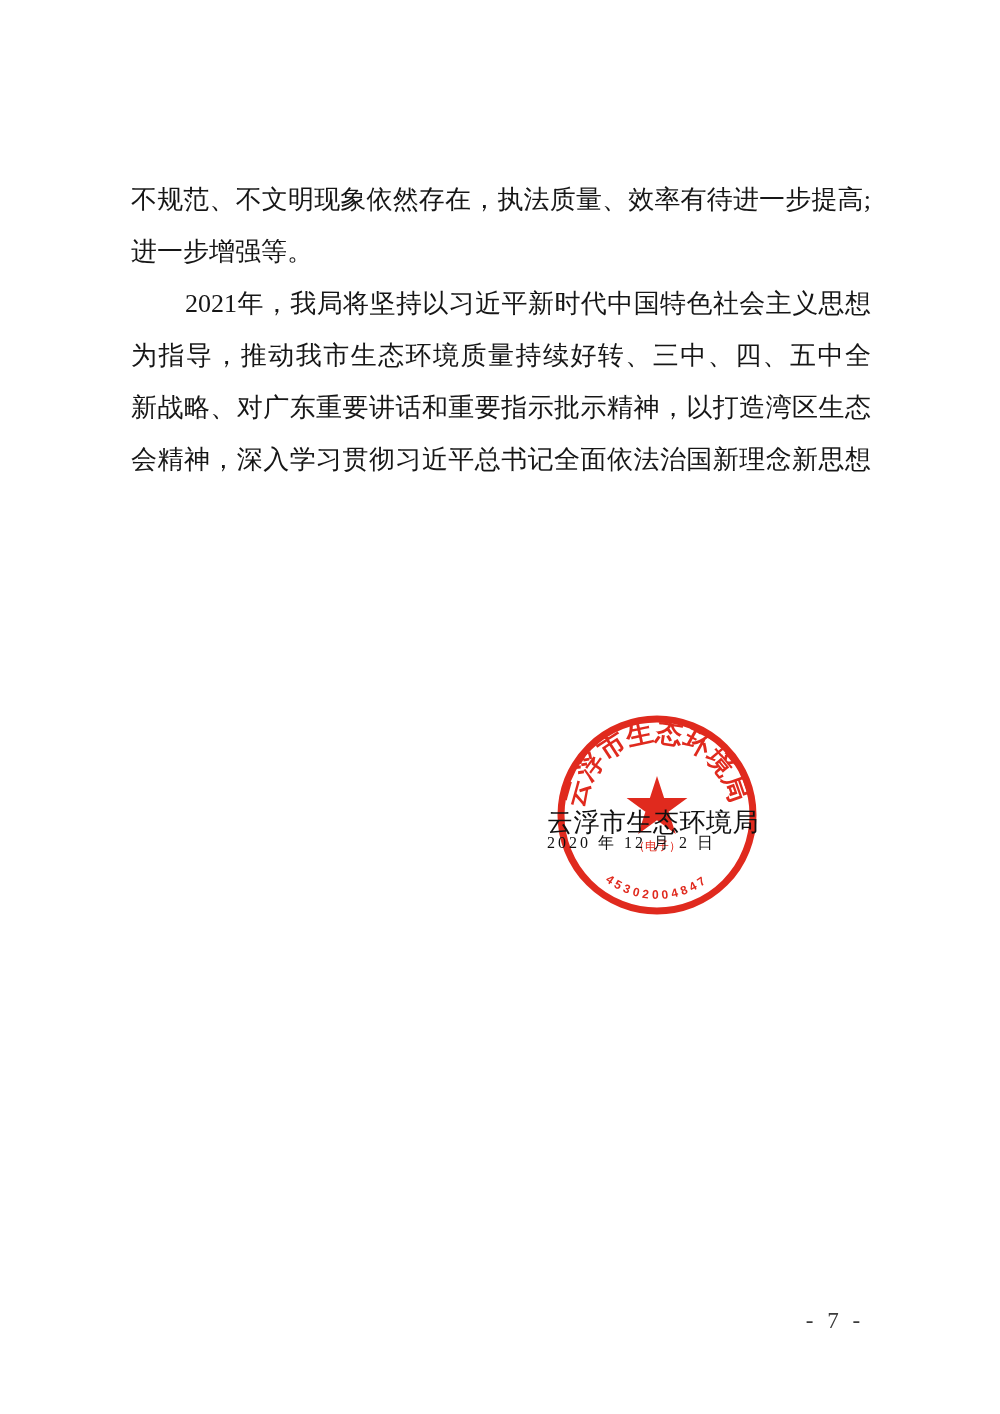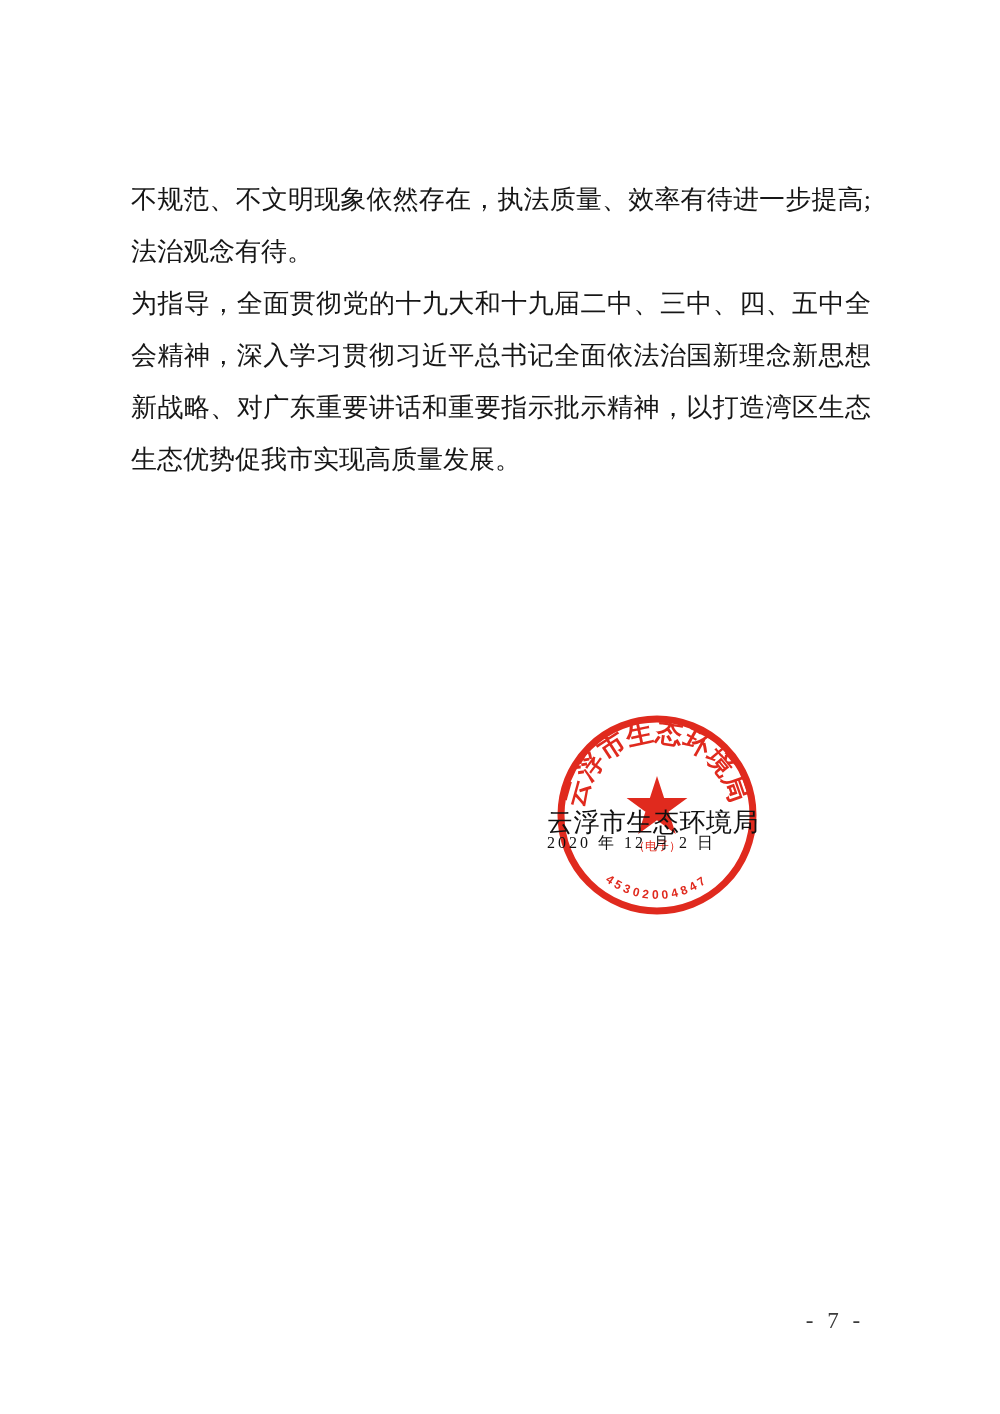--- a/index.html
+++ b/index.html
@@ -83,25 +83,25 @@
     color: #3a3a3a;
   }
 </style>
 </head>
 <body>
 
 <div class="page">
 
   <div class="body-text">
     <p class="fill">不规范、不文明现象依然存在，执法质量、效率有待进一步提高;</p>
-    <p class="end">法治观念有待。</p>
-    <p class="fill">为指导，全面贯彻党的十九大和十九届二中、三中、四、五中全</p>
+    <p class="end">进一步增强等。</p>
+    <p class="fill indent">2021年，我局将坚持以习近平新时代中国特色社会主义思想</p>
+    <p class="fill">为指导，推动我市生态环境质量持续好转、三中、四、五中全</p>
+    <p class="fill">新战略、对广东重要讲话和重要指示批示精神，以打造湾区生态</p>
     <p class="fill">会精神，深入学习贯彻习近平总书记全面依法治国新理念新思想</p>
-    <p class="fill">新战略、对广东重要讲话和重要指示批示精神，以打造湾区生态</p>
-    <p class="end">生态优势促我市实现高质量发展。</p>
   </div>
 
   <svg class="seal-svg" viewBox="0 0 210 210" xmlns="http://www.w3.org/2000/svg">
     <defs>
       <path id="sealArcTop" d="M 31.3 98.6 A 74 74 0 0 1 178.7 98.6" fill="none"></path>
       <path id="sealArcBottom" d="M 28.9 140.5 A 84 84 0 0 0 181.1 140.5" fill="none"></path>
     </defs>
     <circle cx="105" cy="105" r="96" fill="none" stroke="#e02a1e" stroke-width="7"></circle>
     <text font-size="26" font-weight="bold" fill="#e02a1e" font-family="Liberation Serif, DejaVu Serif, serif">
       <textPath href="#sealArcTop" startOffset="0" textLength="214" lengthAdjust="spacingAndGlyphs">云浮市生态环境局</textPath>

